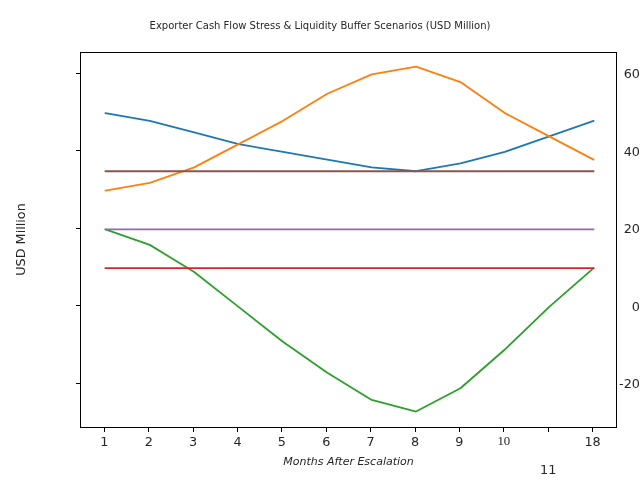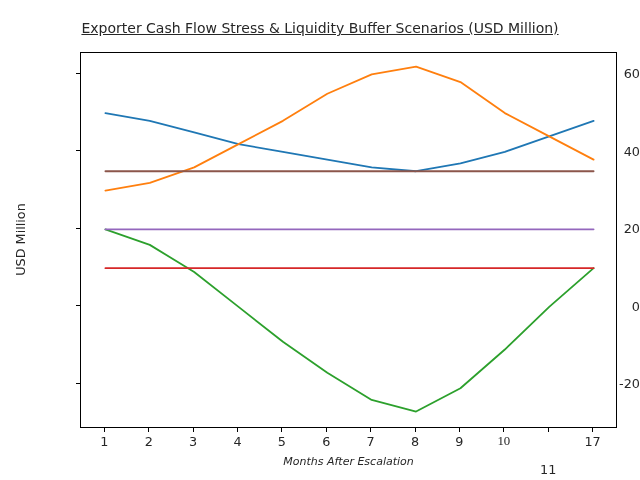--- a/index.html
+++ b/index.html
@@ -14,25 +14,24 @@
     background: #ffffff;
     font-family: "DejaVu Sans", sans-serif;
     overflow: hidden;
   }
   #chart-title {
     position: absolute;
     left: 0;
     top: 20px;
     width: 640px;
     text-align: center;
-    font-size: 14px;
+    font-size: 10px;
     color: #262626;
     letter-spacing: 0px;
     white-space: nowrap;
-    text-decoration: underline;
   }
   #plot-area {
     position: absolute;
     left: 80px;
     top: 52px;
     width: 537px;
     height: 376px;
     box-sizing: border-box;
     border: 1.1px solid #000000;
     background: #ffffff;
@@ -118,21 +117,21 @@
       <div class="xtick-label" style="left: 148.789px; top: 434px;">2</div>
       <div class="xtick-label" style="left: 193.169px; top: 434px;">3</div>
       <div class="xtick-label" style="left: 237.55px; top: 434px;">4</div>
       <div class="xtick-label" style="left: 281.93px; top: 434px;">5</div>
       <div class="xtick-label" style="left: 326.31px; top: 434px;">6</div>
       <div class="xtick-label" style="left: 370.69px; top: 434px;">7</div>
       <div class="xtick-label" style="left: 415.07px; top: 434px;">8</div>
       <div class="xtick-label" style="left: 459.45px; top: 434px;">9</div>
       <div class="xtick-label" style="left: 503.831px; top: 434px; font-family: Liberation Serif, serif;">10</div>
       <div class="xtick-label" style="left: 548.211px; top: 434px; margin-top: 28px;">11</div>
-      <div class="xtick-label" style="left: 592.591px; top: 434px;">17</div>
+      <div class="xtick-label" style="left: 592.591px; top: 434px;">18</div>
     </div>
   <div id="tick-marks">
       <div class="ytick-mark" style="left: 76px; top: 382.873px;"></div>
       <div class="ytick-mark" style="left: 76px; top: 305.347px;"></div>
       <div class="ytick-mark" style="left: 76px; top: 227.821px;"></div>
       <div class="ytick-mark" style="left: 76px; top: 150.295px;"></div>
       <div class="ytick-mark" style="left: 76px; top: 72.7696px;"></div>
       <div class="xtick-mark" style="left: 103.859px; top: 428px;"></div>
       <div class="xtick-mark" style="left: 148.239px; top: 428px;"></div>
       <div class="xtick-mark" style="left: 192.619px; top: 428px;"></div>

